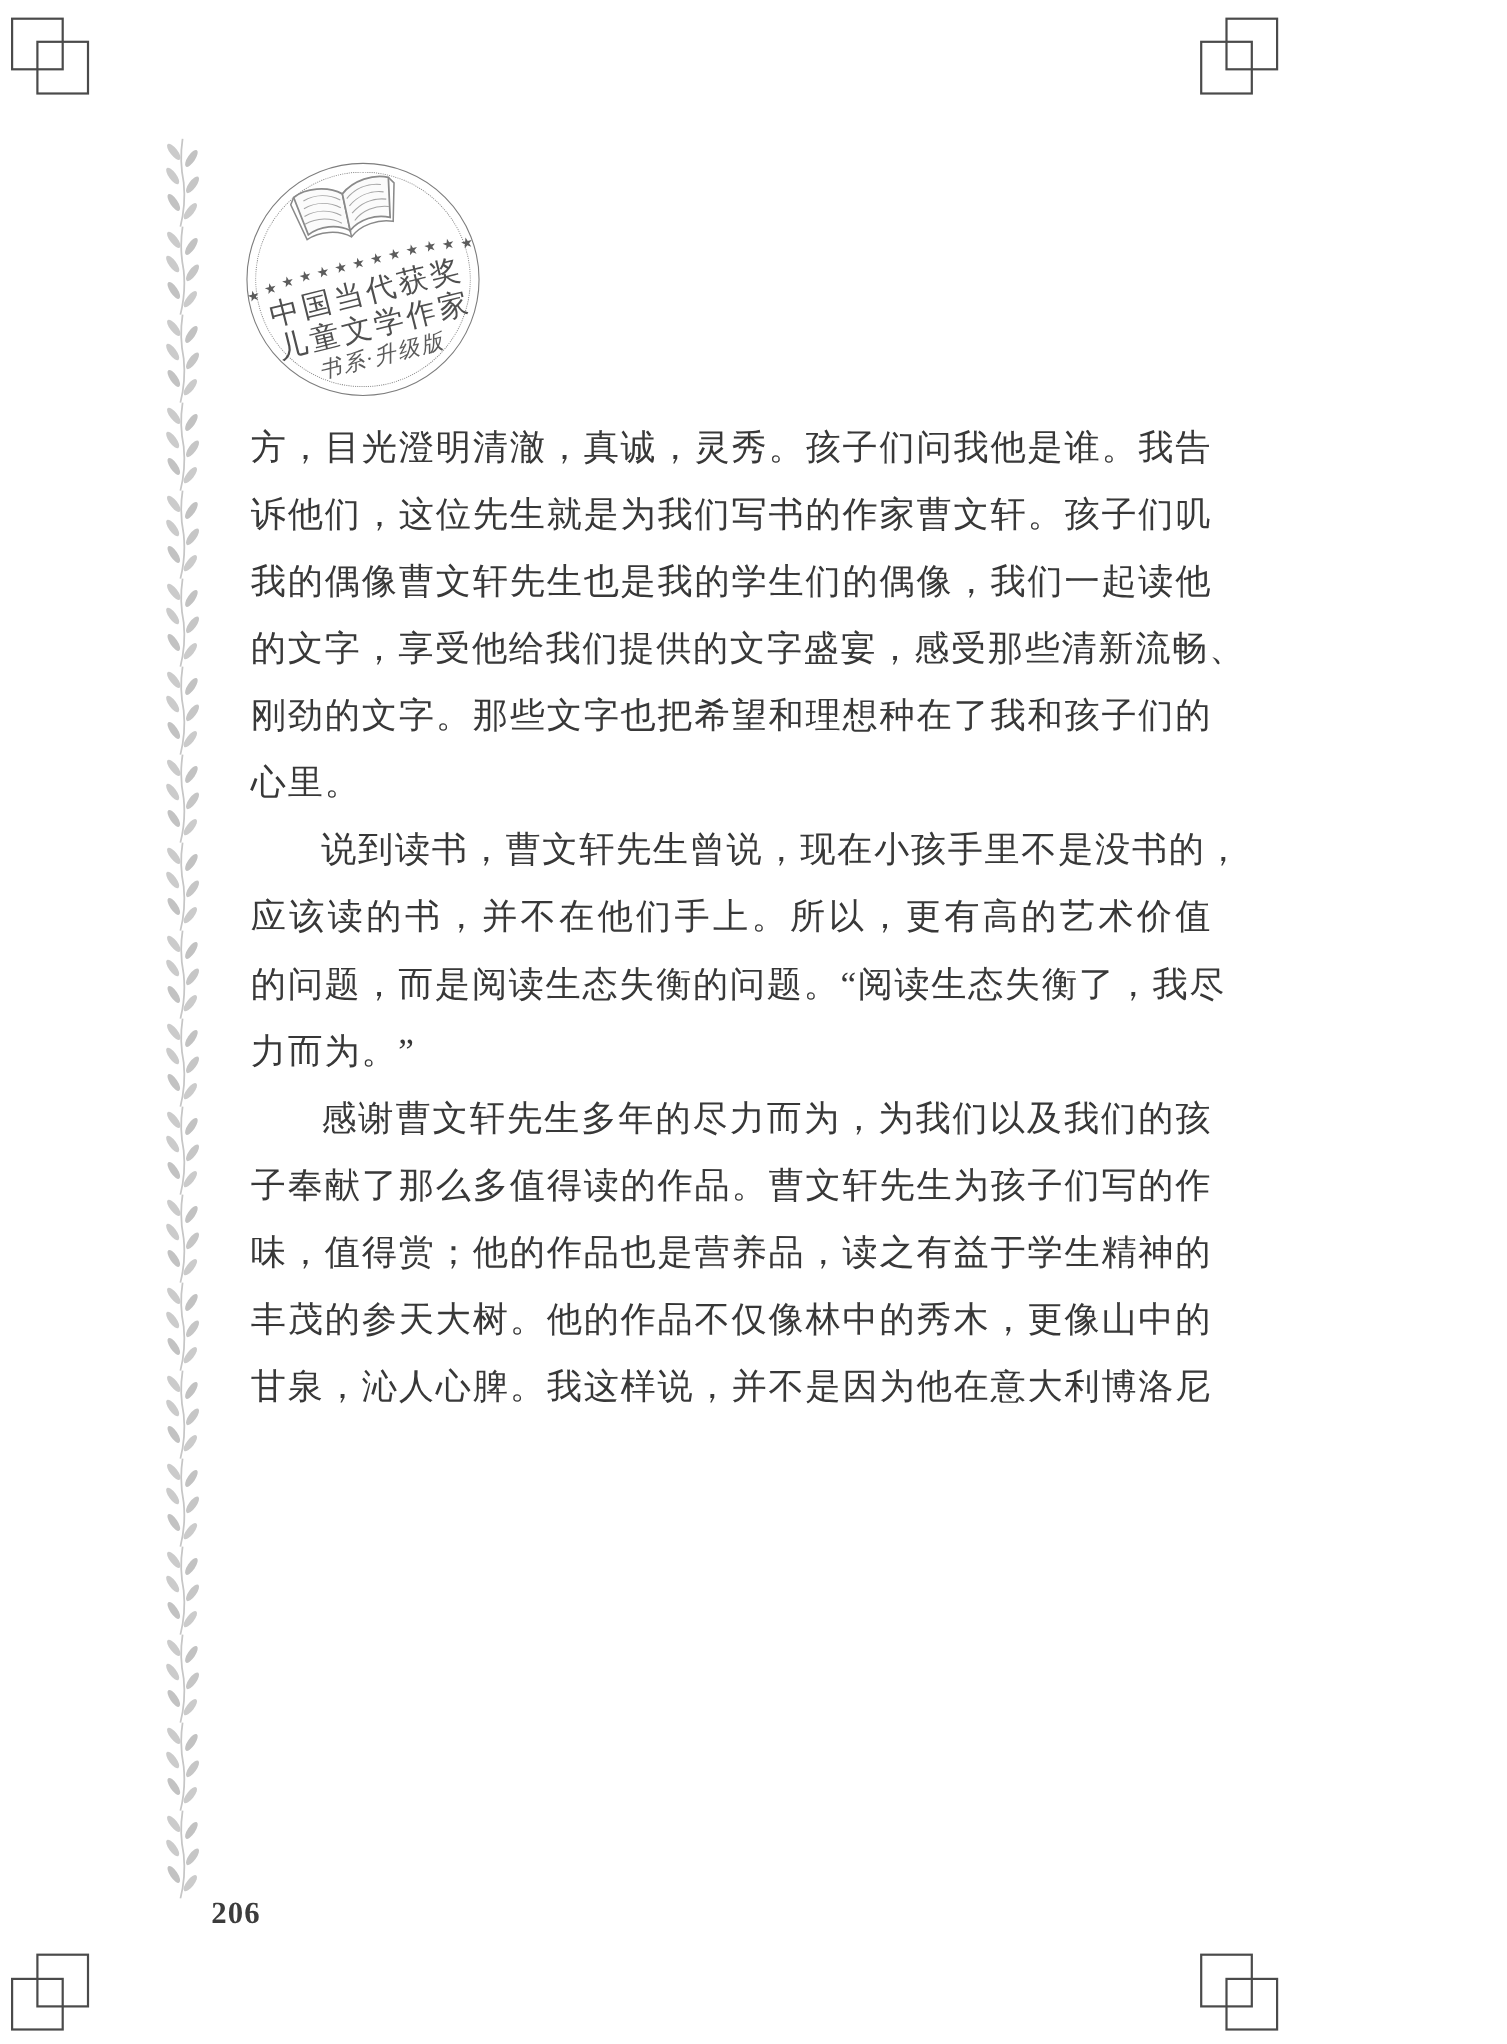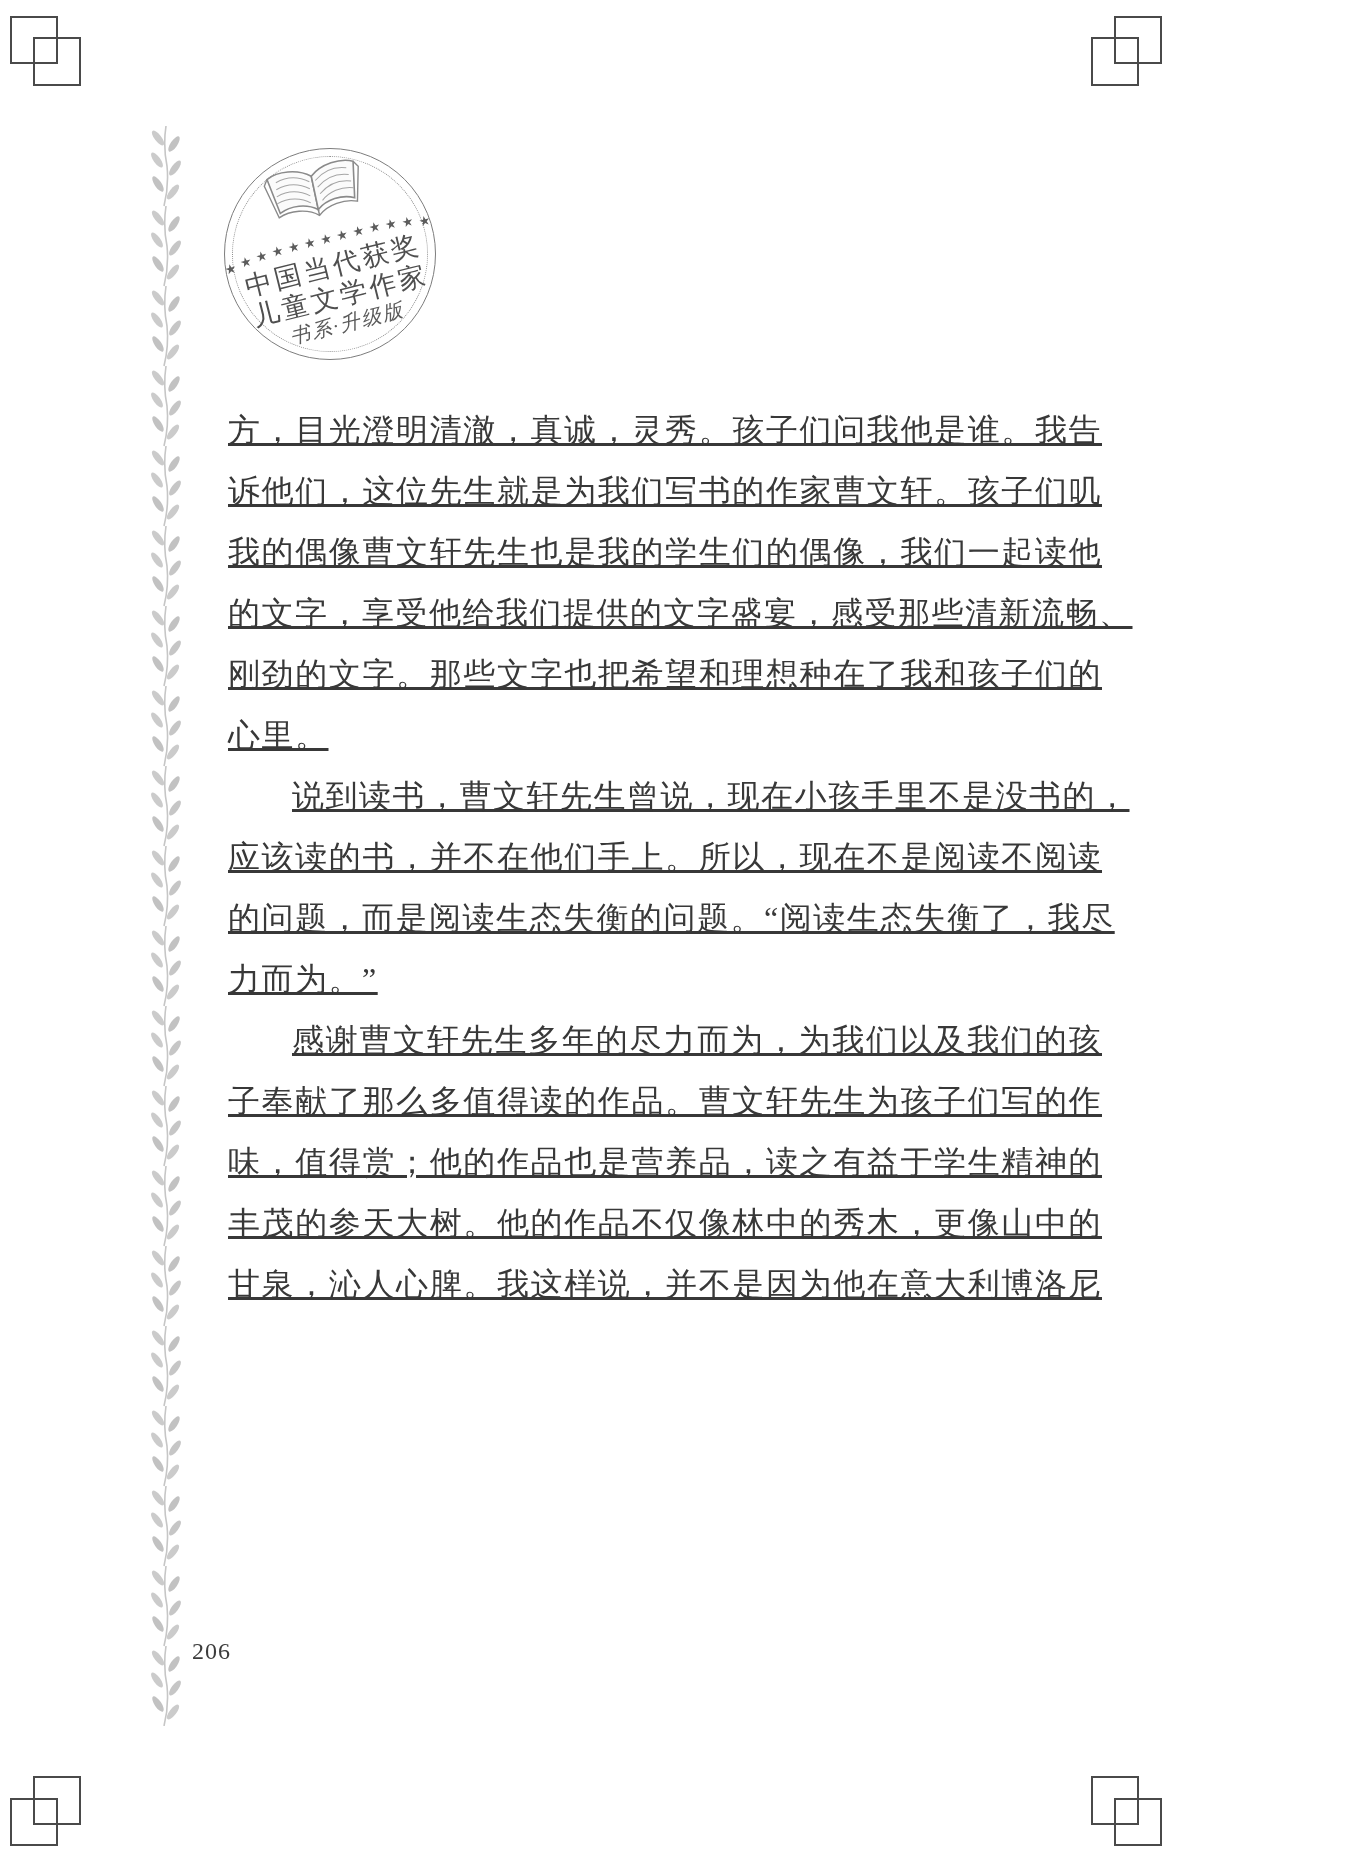--- a/index.html
+++ b/index.html
@@ -25,29 +25,29 @@
   .badge-stars span:nth-child(2){transform:translateY(3px);}
   .badge-stars span:nth-child(3){transform:translateY(1px);}
   .badge-stars span:nth-child(11){transform:translateY(1px);}
   .badge-stars span:nth-child(12){transform:translateY(3px);}
   .badge-stars span:nth-child(13){transform:translateY(6px);}
   .badge-t{position:absolute;left:0;width:100%;text-align:center;color:#4f4f4f;white-space:nowrap;}
   .badge-t1{top:100px;font-size:27px;letter-spacing:3px;}
   .badge-t2{top:131px;font-size:27px;letter-spacing:3px;}
   .badge-t3{top:164px;font-size:20px;letter-spacing:2px;font-style:italic;color:#5a5a5a;}
   
-  .textblock{position:absolute;left:228px;top:400px;width:874px;color:#383838;text-decoration:underline;}
+  .textblock{position:absolute;left:228px;top:376px;width:874px;color:#383838;}
   .line{
     height:61px;line-height:61px;font-size:32px;letter-spacing:1.5px;
     text-align:justify;text-align-last:justify;white-space:nowrap;
   }
   .line.indent{text-indent:2em;}
   .line.short{text-align-last:left;}
   
-  .pagenum{position:absolute;left:192px;top:1638px;font-size:24px;color:#3c3c3c;letter-spacing:1px;}
+  .pagenum{position:absolute;left:192px;top:1724px;font-size:28px;color:#3c3c3c;letter-spacing:1px;font-weight:bold;}
 </style>
 </head>
 <body>
 
 <div class="cropsq" style="left:10px;top:16px;width:44px;height:44px;"></div>
 <div class="cropsq" style="left:33px;top:37px;width:44px;height:45px;"></div>
 <div class="cropsq" style="left:1114px;top:16px;width:44px;height:44px;"></div>
 <div class="cropsq" style="left:1091px;top:37px;width:44px;height:45px;"></div>
 <div class="cropsq" style="left:10px;top:1798px;width:44px;height:44px;"></div>
 <div class="cropsq" style="left:33px;top:1776px;width:44px;height:45px;"></div>
@@ -108,21 +108,21 @@
 </div>
 
 <div class="textblock">
   <div class="line">方，目光澄明清澈，真诚，灵秀。孩子们问我他是谁。我告</div>
   <div class="line">诉他们，这位先生就是为我们写书的作家曹文轩。孩子们叽</div>
   <div class="line">我的偶像曹文轩先生也是我的学生们的偶像，我们一起读他</div>
   <div class="line">的文字，享受他给我们提供的文字盛宴，感受那些清新流畅、</div>
   <div class="line">刚劲的文字。那些文字也把希望和理想种在了我和孩子们的</div>
   <div class="line short">心里。</div>
   <div class="line indent">说到读书，曹文轩先生曾说，现在小孩手里不是没书的，</div>
-  <div class="line">应该读的书，并不在他们手上。所以，现在不是阅读不阅读</div>
+  <div class="line">应该读的书，并不在他们手上。所以，更有高的艺术价值</div>
   <div class="line">的问题，而是阅读生态失衡的问题。“阅读生态失衡了，我尽</div>
   <div class="line short">力而为。”</div>
   <div class="line indent">感谢曹文轩先生多年的尽力而为，为我们以及我们的孩</div>
   <div class="line">子奉献了那么多值得读的作品。曹文轩先生为孩子们写的作</div>
   <div class="line">味，值得赏；他的作品也是营养品，读之有益于学生精神的</div>
   <div class="line">丰茂的参天大树。他的作品不仅像林中的秀木，更像山中的</div>
   <div class="line">甘泉，沁人心脾。我这样说，并不是因为他在意大利博洛尼</div>
 </div>
 
 <div class="pagenum">206</div>

